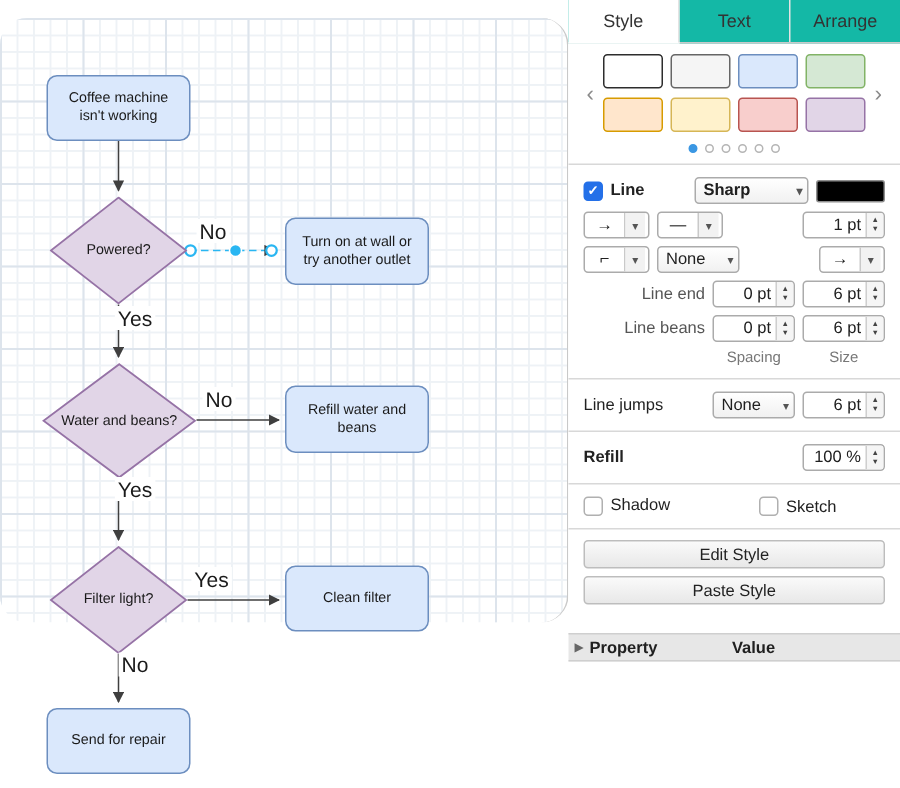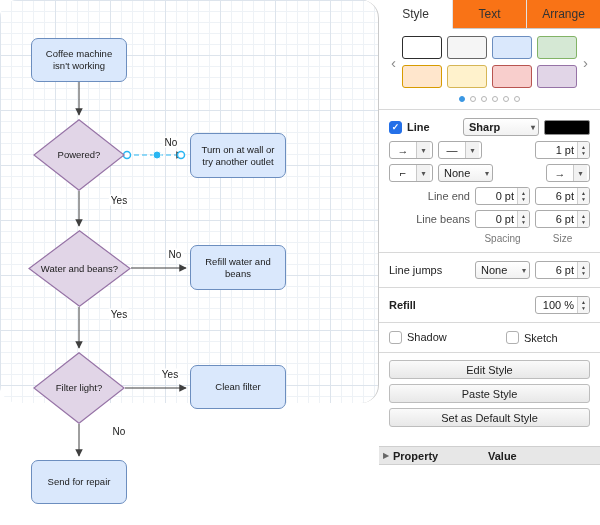--- a/index.html
+++ b/index.html
@@ -1,46 +1,46 @@
 <!DOCTYPE html>
 <html><head>
 <meta charset="utf-8">
 <style>
   * { box-sizing: border-box; margin: 0; padding: 0; }
   html,body { width:600px; height:525px; overflow:hidden;
     font-family:"Liberation Sans", sans-serif; background:#fff; }
   .app { position:relative; width:600px; height:525px; }
 
   
-  .canvas { position:absolute; left:0; top:0; width:379px; height:403px;
+  .canvas { position:absolute; left:0; top:12px; width:379px; height:403px;
     background-color:#ffffff;
     background-image:
       linear-gradient(to right,#dde4ec 1px,transparent 1px),
       linear-gradient(to bottom,#dde4ec 1px,transparent 1px),
       linear-gradient(to right,#eef2f6 1px,transparent 1px),
       linear-gradient(to bottom,#eef2f6 1px,transparent 1px);
     background-size:55px 55px,55px 55px,11px 11px,11px 11px;
     border-right:1px solid #c9c9c9;border-radius:18px; }
   .edges { position:absolute; left:0; top:0; }
   .edge { stroke:#3f3f3f; stroke-width:1; fill:none; }
   .edge.selected { stroke:#29b6f2; stroke-dasharray:5 3; }
   .handle-outline { fill:#fff; stroke:#29b6f2; stroke-width:1.5; }
   .handle-fill { fill:#29b6f2; stroke:#fff; stroke-width:1; }
   .node { position:absolute; display:flex; align-items:center; justify-content:center;
     text-align:center; font-size:9.5px; line-height:1.25; color:#1a1a1a; }
   .process { background:#dae8fc; border:1px solid #6c8ebf; border-radius:7px; padding:2px 5px; }
   .decision .dshape { position:absolute; left:0; top:0; width:100%; height:100%; }
   .decision .nlabel { position:relative; z-index:1; max-width:85%; }
-  .edge-label { position:absolute; transform:translate(-50%,-50%); font-size:10px;
-    color:#1a1a1a; background:#fff; padding:0 2px; z-index:2;margin-left:29px; }
+  .edge-label { position:absolute; transform:translate(-50%,-50%); font-size:14px;
+    color:#1a1a1a; background:#fff; padding:0 2px; z-index:2; }
 
   
   .panel { position:absolute; left:379px; top:0; width:221px; height:525px;
     background:#fff; font-size:11px; color:#202020; }
-  .tabs { display:flex; height:29px; border-bottom:1px solid #c9c9c9; background:#f97316; }
+  .tabs { display:flex; height:29px; border-bottom:1px solid #c9c9c9; background:#14b8a6; }
   .tab { flex:1; display:flex; align-items:center; justify-content:center;
     font-size:12px; color:#333; border-right:1px solid #e3e3e3; cursor:pointer; }
   .tab:last-child { border-right:none; }
   .tab.active { background:#fff; margin-bottom:-1px; border-bottom:1px solid #fff; }
   .section { padding:7px 10px; border-bottom:1px solid #d8d8d8; }
   .section.no-border { border-bottom:none; }
 
   .preset-strip { display:flex; align-items:center; gap:4px; }
   .chev { color:#8a8a8a; font-size:15px; width:9px; text-align:center; cursor:pointer;
     line-height:1; user-select:none; }
@@ -337,23 +337,20 @@
           <span class="lbl">Sketch</span>
         </span>
       </div>
     </div>
 
     <div class="section no-border">
       <div class="btn">Edit Style</div>
       <div class="btn-row">
         <div class="btn">Paste Style</div>
       </div>
-      <div class="btn-row">
-        <div class="btn">Set as Default Style</div>
-      </div>
     </div>
 
     <div class="prop-header">
       <span class="caret">▶</span>
       <span class="ph-prop">Property</span>
       <span class="ph-val">Value</span>
     </div>
   </div>
 </div>
 

